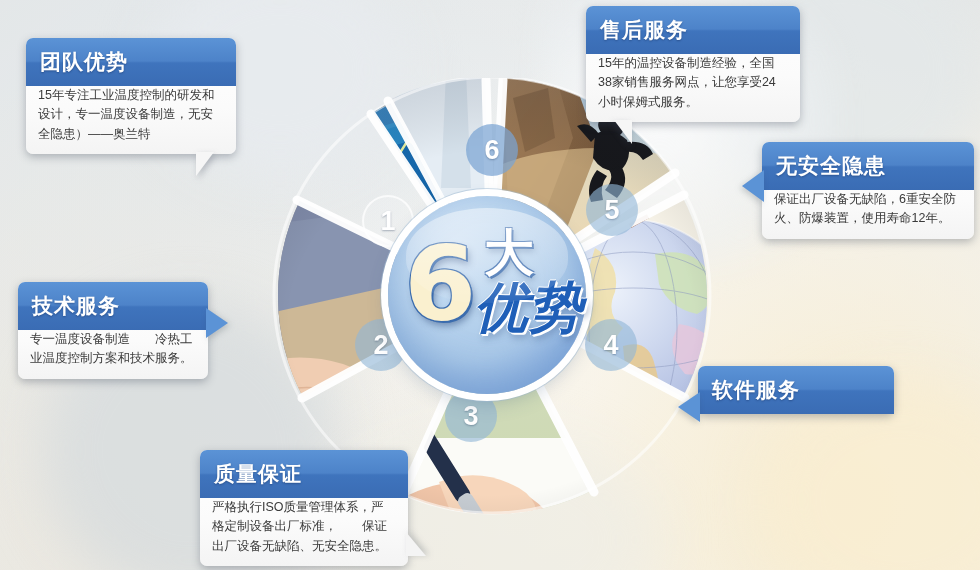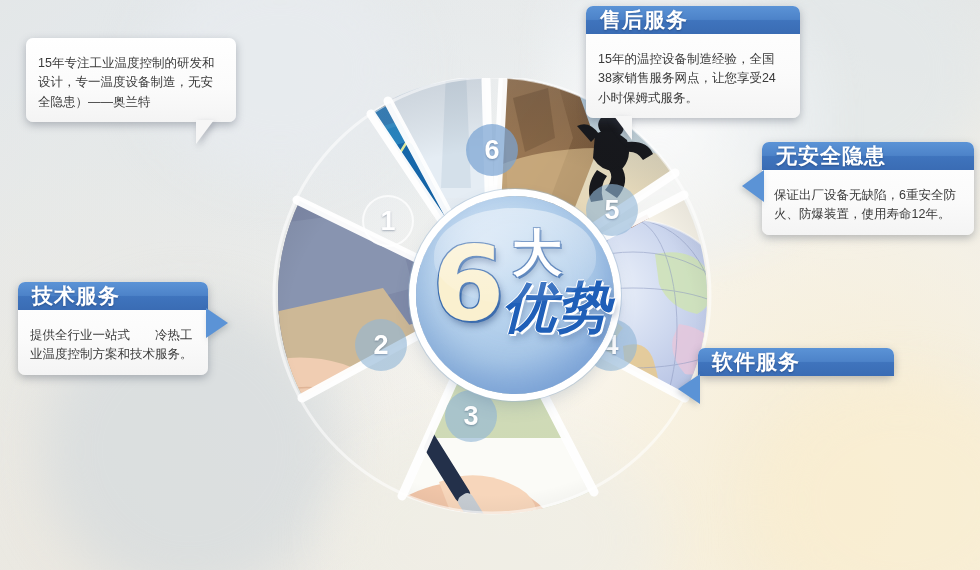--- a/index.html
+++ b/index.html
@@ -43,21 +43,21 @@
     color:#fff; font-size:27px; font-weight:700; letter-spacing:0;
     text-shadow:0 1px 2px rgba(30,50,80,.35);
     font-family:"Liberation Sans",sans-serif;
   }
   .badge.hollow{ border:2px solid rgba(255,255,255,.72); background:rgba(255,255,255,.13); }
   .badge.solid{ background:rgba(122,163,210,.72); }
   .badge.solid-lt{ background:rgba(146,182,214,.62); }
 
   
   #center{
-    position:absolute; left:416px; top:196px; width:198px; height:198px;
+    position:absolute; left:388px; top:196px; width:198px; height:198px;
     border-radius:50%;
     background:
       radial-gradient(circle at 34% 26%, #cfe1f4 0%, #bcd6ef 28%, #a9c8e8 58%, #86ace0 88%, #7aa3d8 100%);
     box-shadow:0 0 0 7px #ffffff, 0 0 0 8px rgba(160,185,210,.5),
                0 8px 20px rgba(60,90,130,.3), inset 0 -16px 34px rgba(104,146,200,.55);
   }
   #center::after{
     content:""; position:absolute; left:9%; top:6%; width:82%; height:48%;
     border-radius:50% 50% 46% 46%;
     background:linear-gradient(180deg, rgba(255,255,255,.48) 0%, rgba(255,255,255,.06) 100%);
@@ -86,47 +86,47 @@
 
   
   .callout{
     position:absolute;
     background:linear-gradient(180deg,#ffffff 0%,#fbfbfb 60%,#f4f4f4 100%);
     border-radius:7px;
     box-shadow:0 3px 9px rgba(60,70,85,.35);
     overflow:visible;
   }
   .co-head{
-    height:28px; border-radius:7px 7px 0 0;
+    height:48px; border-radius:7px 7px 0 0;
     background:linear-gradient(180deg,#5b93d6 0%,#4d83c9 48%,#3f74bd 52%,#3a6cb4 100%);
     display:flex; align-items:center;
     padding:0 14px;
     color:#ffffff; font-size:21px; font-weight:700; letter-spacing:1px;
     text-shadow:0 1px 2px rgba(20,45,90,.45);
   }
   .co-body{
-    padding:16px 12px 10px 12px;
+    padding:0 12px 10px 12px;
     font-size:12.5px; line-height:1.55; color:#3a3a3a;
     white-space:pre-line;
   }
   .tail{
     position:absolute; width:0; height:0;
   }
 
   
   #co-team{ left:26px; top:38px; width:210px; }
   #co-team .tail{ left:170px; bottom:-22px; border-left:18px solid #f6f6f6; border-bottom:24px solid transparent; filter:drop-shadow(2px 3px 3px rgba(60,70,85,.28)); }
 
   #co-after{ left:586px; top:6px; width:214px; }
   #co-after .tail{ left:28px; bottom:-22px; border-right:18px solid #f6f6f6; border-bottom:24px solid transparent; filter:drop-shadow(-2px 3px 3px rgba(60,70,85,.28)); }
 
   #co-hard{ left:762px; top:142px; width:212px; }
   #co-hard .tail{ left:-20px; top:28px; border-right:22px solid #5b93d6; border-top:16px solid transparent; border-bottom:16px solid transparent; filter:drop-shadow(-2px 2px 3px rgba(60,70,85,.25)); }
 
-  #co-soft{ left:698px; top:348px; width:196px; }
+  #co-soft{ left:698px; top:366px; width:196px; }
   #co-soft .tail{ left:-20px; top:26px; border-right:22px solid #5b93d6; border-top:15px solid transparent; border-bottom:15px solid transparent; filter:drop-shadow(-2px 2px 3px rgba(60,70,85,.25)); }
 
   #co-tech{ left:18px; top:282px; width:190px; }
   #co-tech .tail{ right:-20px; top:26px; border-left:22px solid #5b93d6; border-top:15px solid transparent; border-bottom:15px solid transparent; filter:drop-shadow(2px 2px 3px rgba(60,70,85,.25)); }
 
   #co-qual{ left:200px; top:450px; width:208px; }
   #co-qual .tail{ right:-18px; bottom:10px; border-left:20px solid #f4f4f4; border-top:24px solid transparent; filter:drop-shadow(3px -1px 3px rgba(60,70,85,.25)); }
 </style>
 </head>
 <body>
@@ -343,20 +343,21 @@
 
   <div id="center">
     <div class="ctext">
       <div class="c-six">6</div>
       <div class="c-da">大</div>
       <div class="c-ys">优势</div>
     </div>
   </div>
 
   <div class="callout" id="co-team">
+    <div class="co-head">团队优势</div>
     <div class="co-body">15年专注工业温度控制的研发和设计，专一温度设备制造，无安全隐患）——奥兰特</div>
     <div class="tail"></div>
   </div>
 
   <div class="callout" id="co-after">
     <div class="co-head">售后服务</div>
     <div class="co-body">15年的温控设备制造经验，全国38家销售服务网点，让您享受24小时保姆式服务。</div>
     <div class="tail"></div>
   </div>
 
@@ -366,18 +367,23 @@
     <div class="tail"></div>
   </div>
 
   <div class="callout" id="co-soft">
     <div class="co-head">软件服务</div>
     <div class="tail"></div>
   </div>
 
   <div class="callout" id="co-tech">
     <div class="co-head">技术服务</div>
-    <div class="co-body">提供全行业一站式　　冷热工业温度控制方案和技术服务。</div>
-    <div class="tail"></div>
-  </div>
-
+    <div class="co-body">专一温度设备制造　　冷热工业温度控制方案和技术服务。</div>
+    <div class="tail"></div>
+  </div>
+
+  <div class="callout" id="co-qual">
+    <div class="co-head">质量保证</div>
+    <div class="co-body">严格执行ISO质量管理体系，严格定制设备出厂标准，　　保证出厂设备无缺陷、无安全隐患。</div>
+    <div class="tail"></div>
+  </div>
 
 </div>
 
 </body></html>

